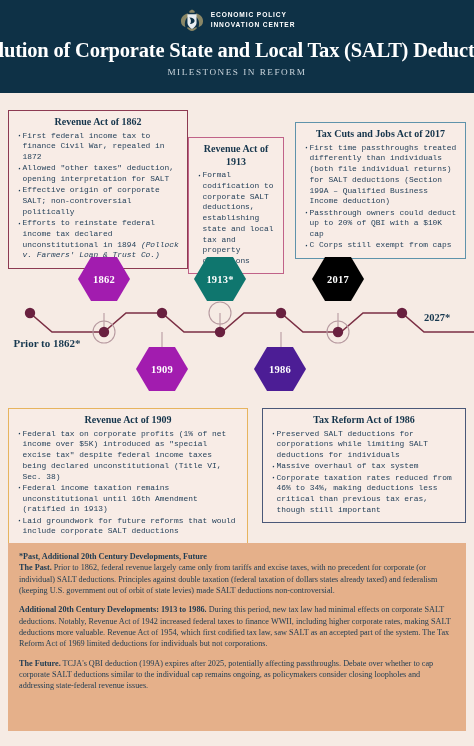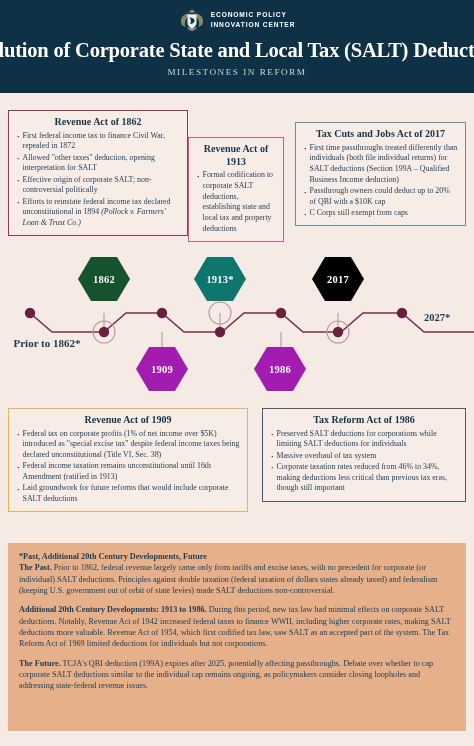--- a/index.html
+++ b/index.html
@@ -68,20 +68,21 @@
     line-height: 1.25;
   }
   .box ul { list-style: none; }
   .box li {
     position: relative;
     color: #1d3b55;
     font-size: 7.9px;
     line-height: 1.36;
     padding-left: 6.5px;
     margin-bottom: 0.5px;
+    font-family: Liberation Mono, monospace;
   }
   .box li:before {
     content: "·";
     position: absolute; left: 0.8px; top: -0.5px;
     font-weight: bold; font-size: 9px;
   }
   .box li i { font-style: italic; }
 
   #box-1862  { left: 8px;   top: 110px; width: 180px; border: 1.3px solid #8d3a52; }
   #box-1913  { left: 188px; top: 137px; width: 96px;  border: 1.3px solid #c06288; }
@@ -228,41 +229,41 @@
         <circle cx="104" cy="82" r="5.2"></circle>
         <circle cx="162" cy="63" r="5.2"></circle>
         <circle cx="220" cy="82" r="5.2"></circle>
         <circle cx="281" cy="63" r="5.2"></circle>
         <circle cx="338" cy="82" r="5.2"></circle>
         <circle cx="402" cy="63" r="5.2"></circle>
       </g>
     </svg>
 
     <div class="hexwrap" id="hex-1862">
-      <div class="hex" style="background:#14532d">
+      <div class="hex" style="background:#a21caf">
         <span>1862</span>
       </div>
     </div>
     <div class="hexwrap" id="hex-1913">
       <div class="hex" style="background:#0f766e">
         <span>1913*</span>
       </div>
     </div>
     <div class="hexwrap" id="hex-2017">
       <div class="hex" style="background:#000000">
         <span>2017</span>
       </div>
     </div>
     <div class="hexwrap" id="hex-1909">
       <div class="hex" style="background:#a21caf">
         <span>1909</span>
       </div>
     </div>
     <div class="hexwrap" id="hex-1986">
-      <div class="hex" style="background:#a21caf">
+      <div class="hex" style="background:#4c1d95">
         <span>1986</span>
       </div>
     </div>
 
     <div class="label-prior">Prior to 1862*</div>
     <div class="label-2025">2027*</div>
   </div>
 
   <div id="footer">
     <p><b>*Past, Additional 20th Century Developments, Future</b></p>

